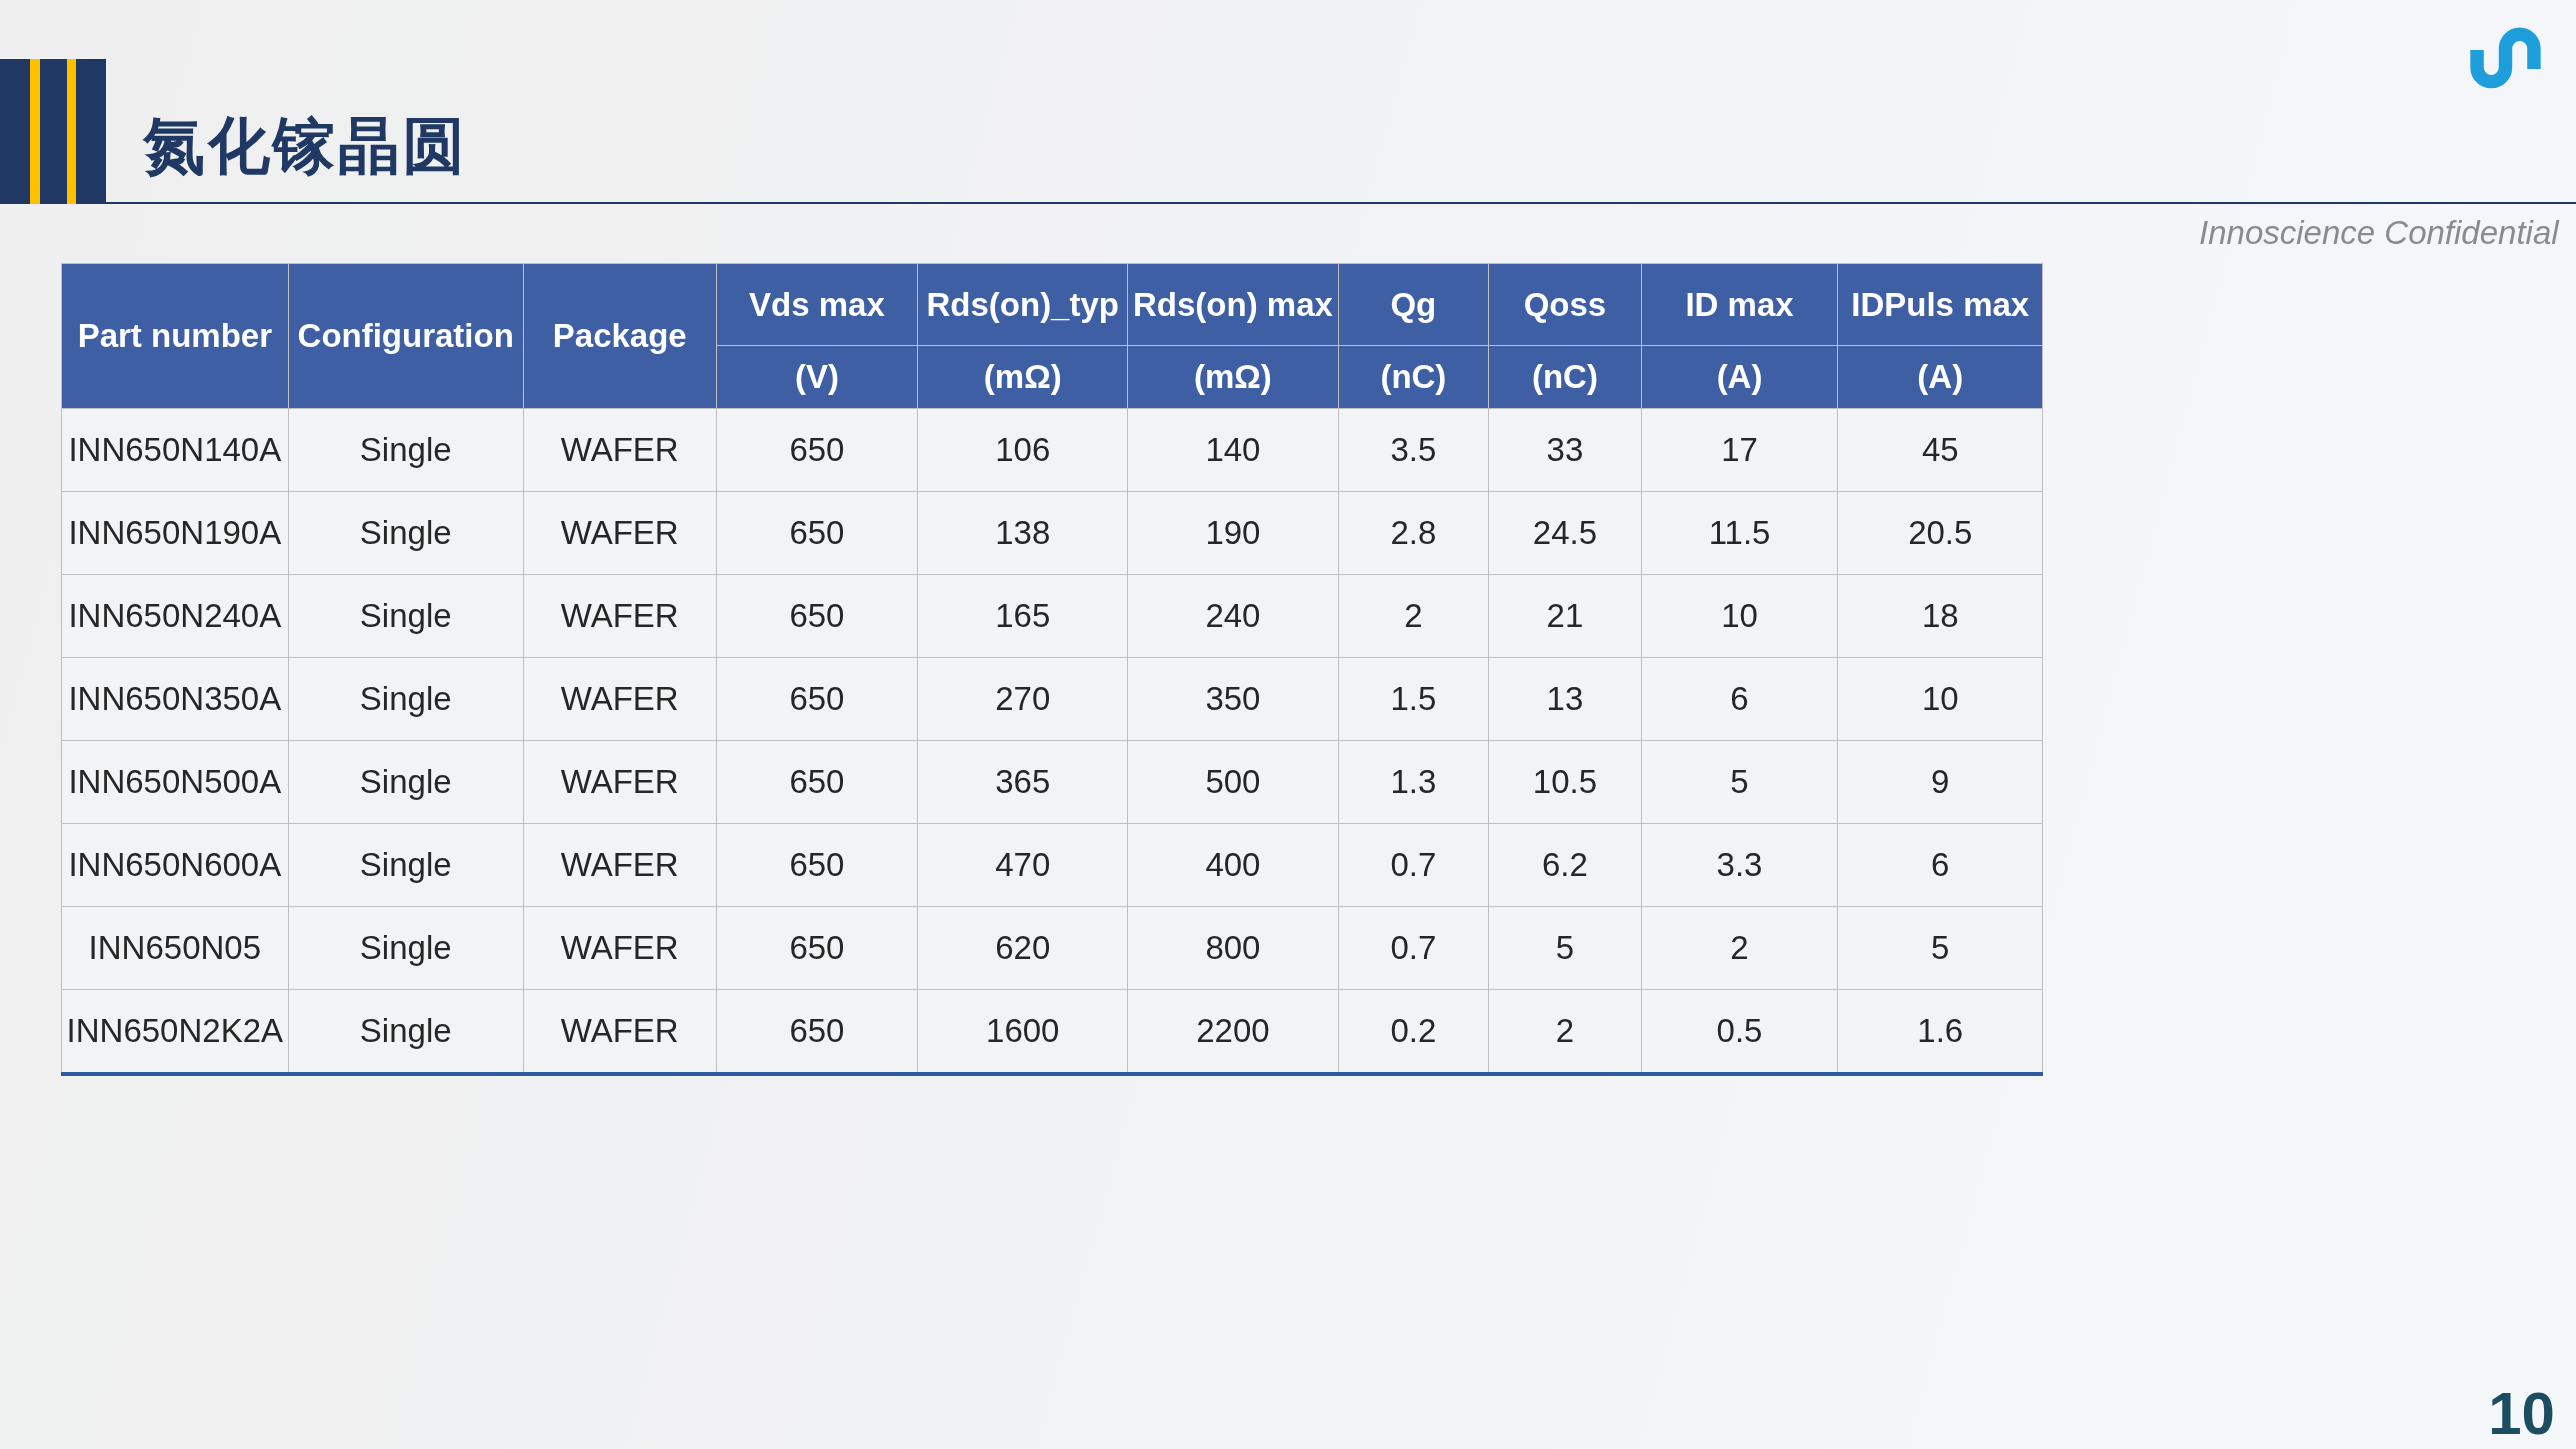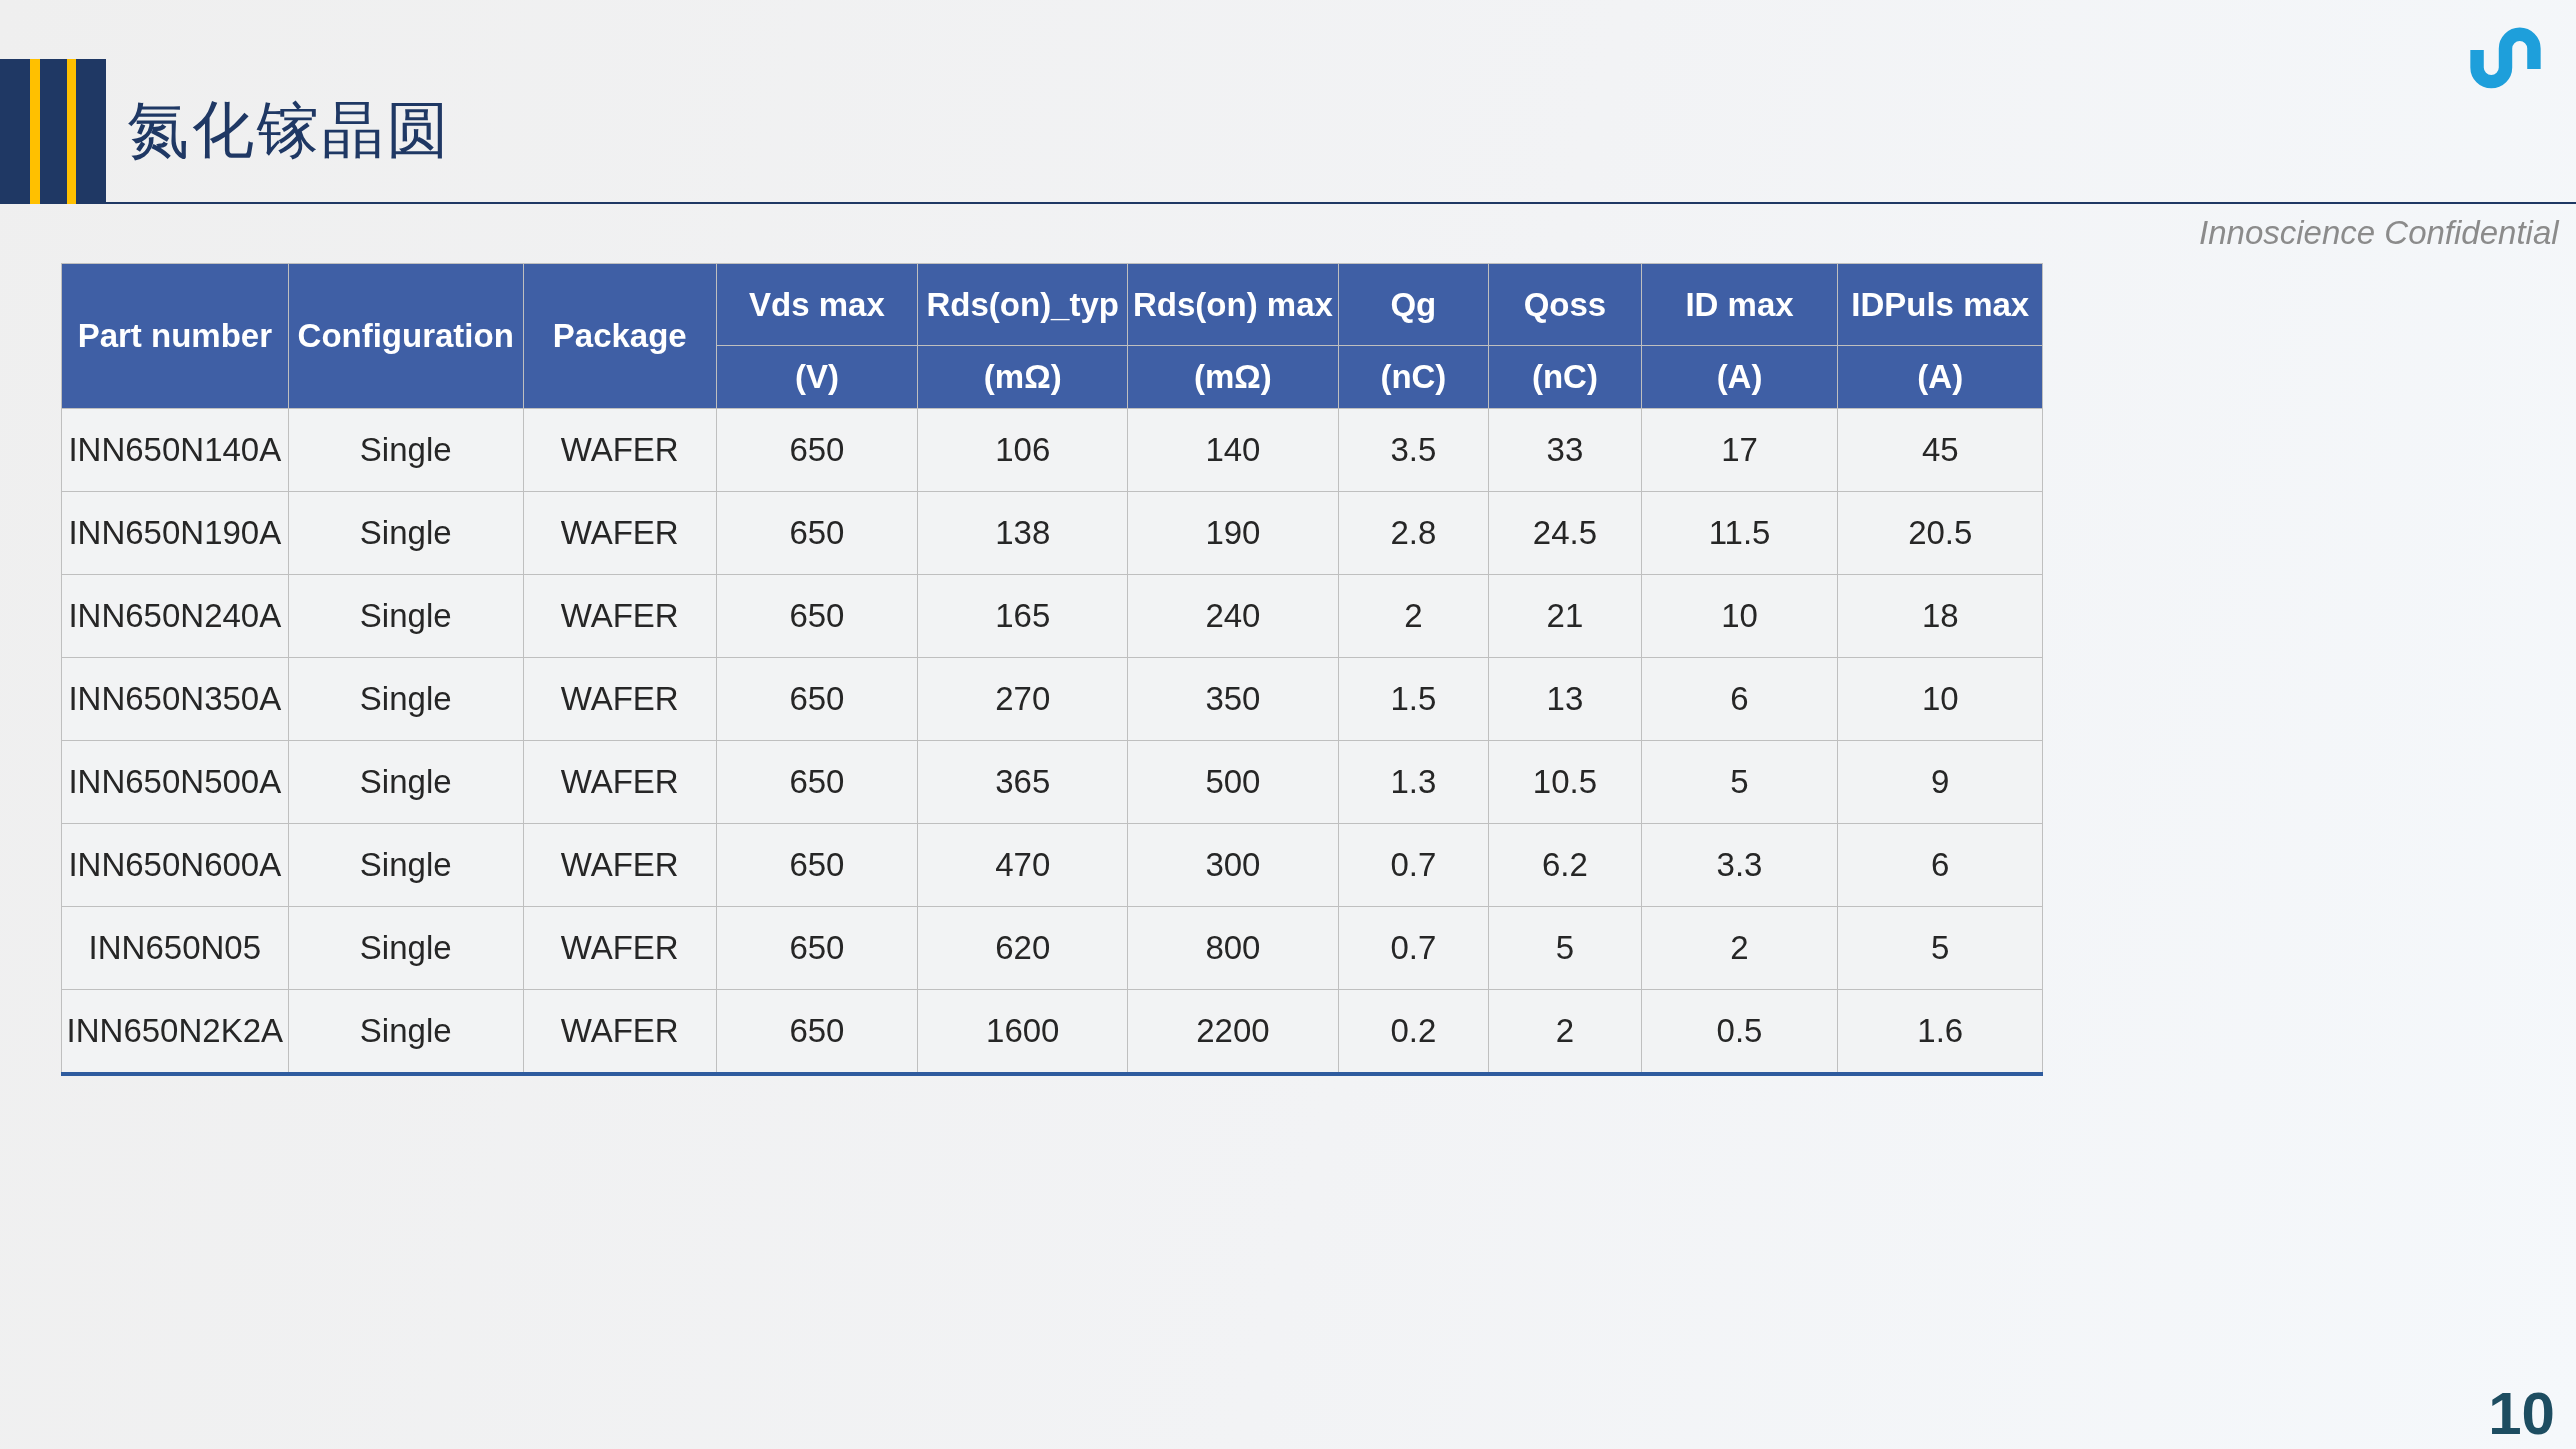--- a/index.html
+++ b/index.html
@@ -27,22 +27,22 @@
     background:var(--accent-navy);
   }
   .accent-block{
     position:absolute;left:0;top:59px;width:106px;height:145px;
     background:var(--accent-navy);
   }
   .accent-stripe{position:absolute;top:0;height:100%;background:var(--accent-gold);}
   .stripe-1{left:30px;width:9.7px;}
   .stripe-2{left:67px;width:8.7px;}
   .page-title{
-    position:absolute;left:127px;top:99px;margin:0;
-    font-size:62px;font-weight:normal;color:var(--accent-navy);
+    position:absolute;left:127px;top:99px;margin:16px;
+    font-size:62px;font-weight:bold;color:var(--accent-navy);
     letter-spacing:2.9px;line-height:1;white-space:nowrap;
   }
   .logo{
     position:absolute;top:17.4px;right:31px;
     display:flex;align-items:center;gap:11.6px;
   }
   .logo-icon{width:79px;height:85px;}
   .logo-text{
     font-size:64px;font-weight:bold;color:var(--logo-text-blue);
     letter-spacing:-1px;line-height:1;
@@ -198,21 +198,21 @@
         <td>10.5</td>
         <td>5</td>
         <td>9</td>
       </tr>
       <tr>
         <td>INN650N600A</td>
         <td>Single</td>
         <td>WAFER</td>
         <td>650</td>
         <td>470</td>
-        <td>300</td>
+        <td>400</td>
         <td>0.7</td>
         <td>6.2</td>
         <td>3.3</td>
         <td>6</td>
       </tr>
       <tr>
         <td>INN650N05</td>
         <td>Single</td>
         <td>WAFER</td>
         <td>650</td>

